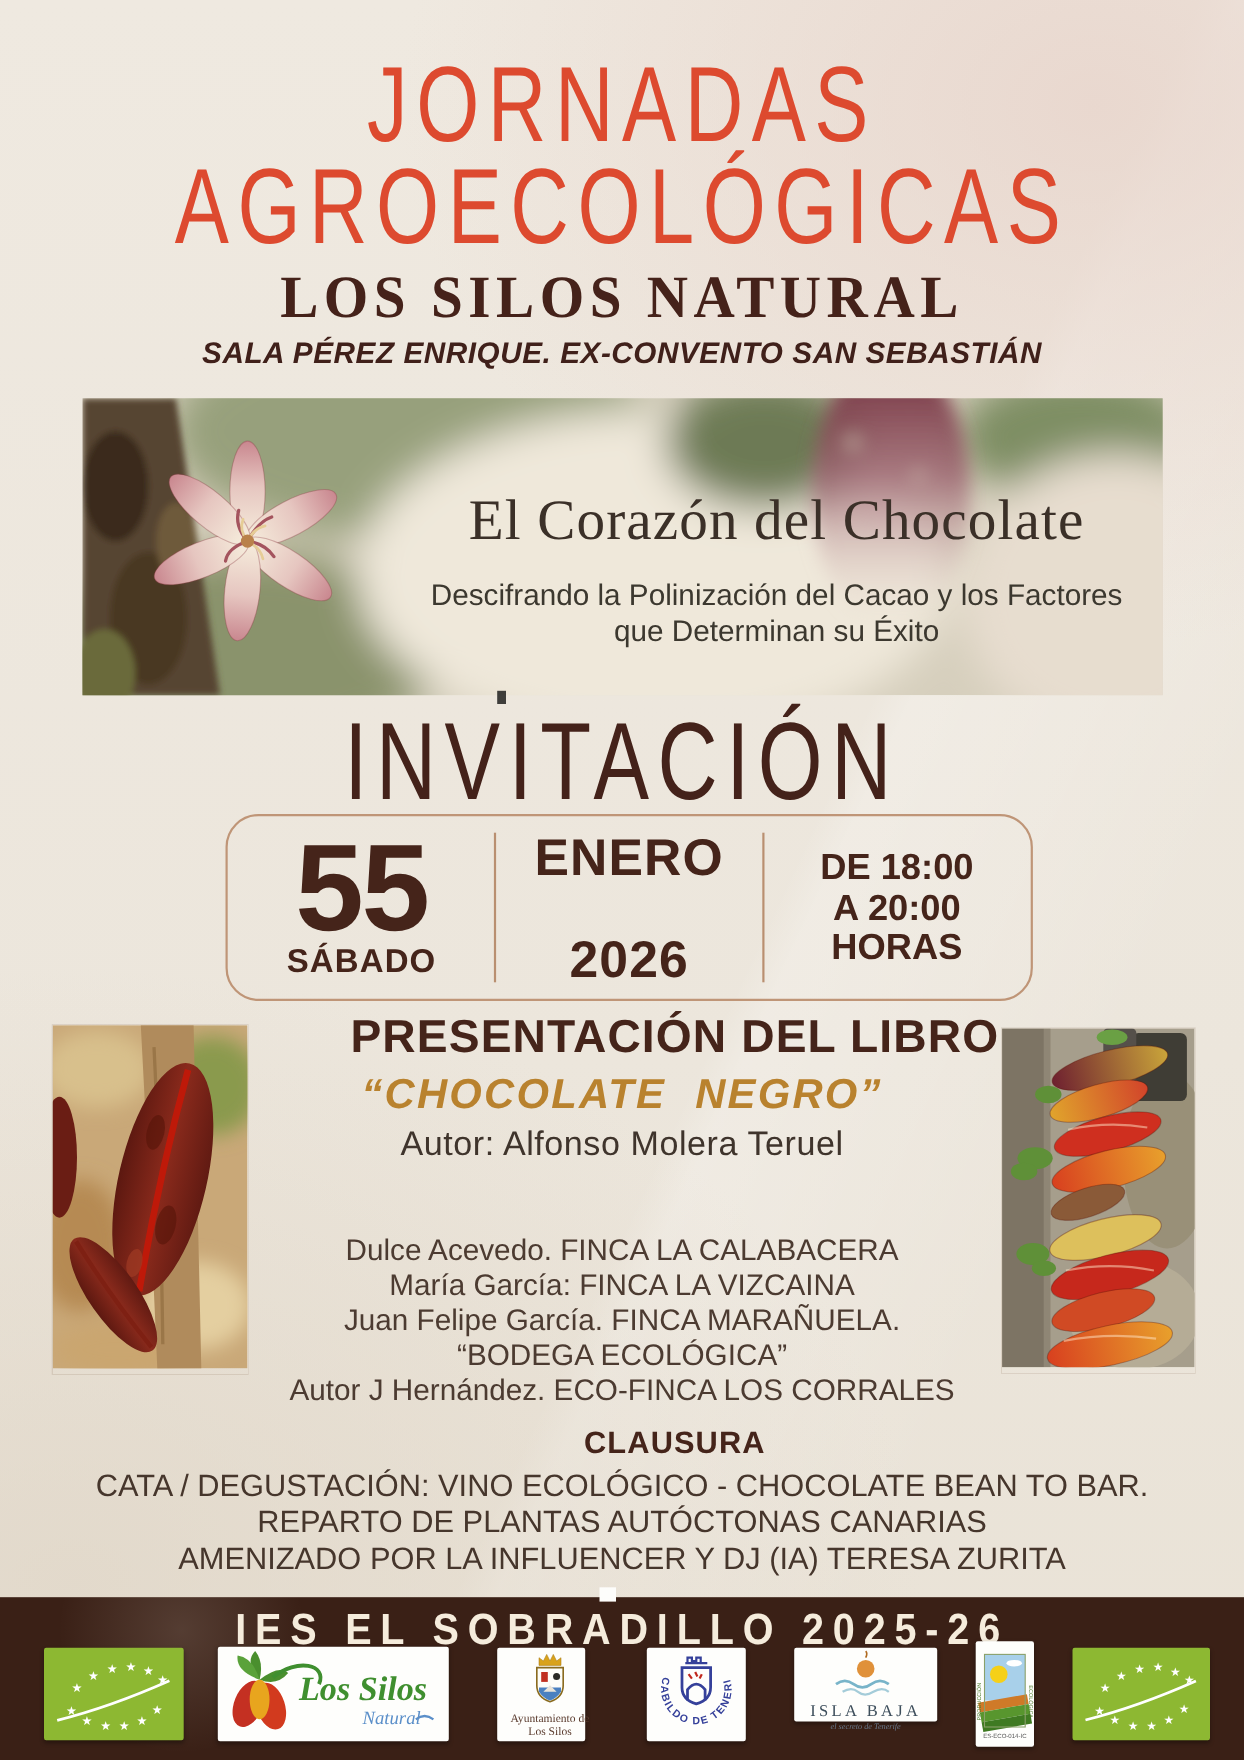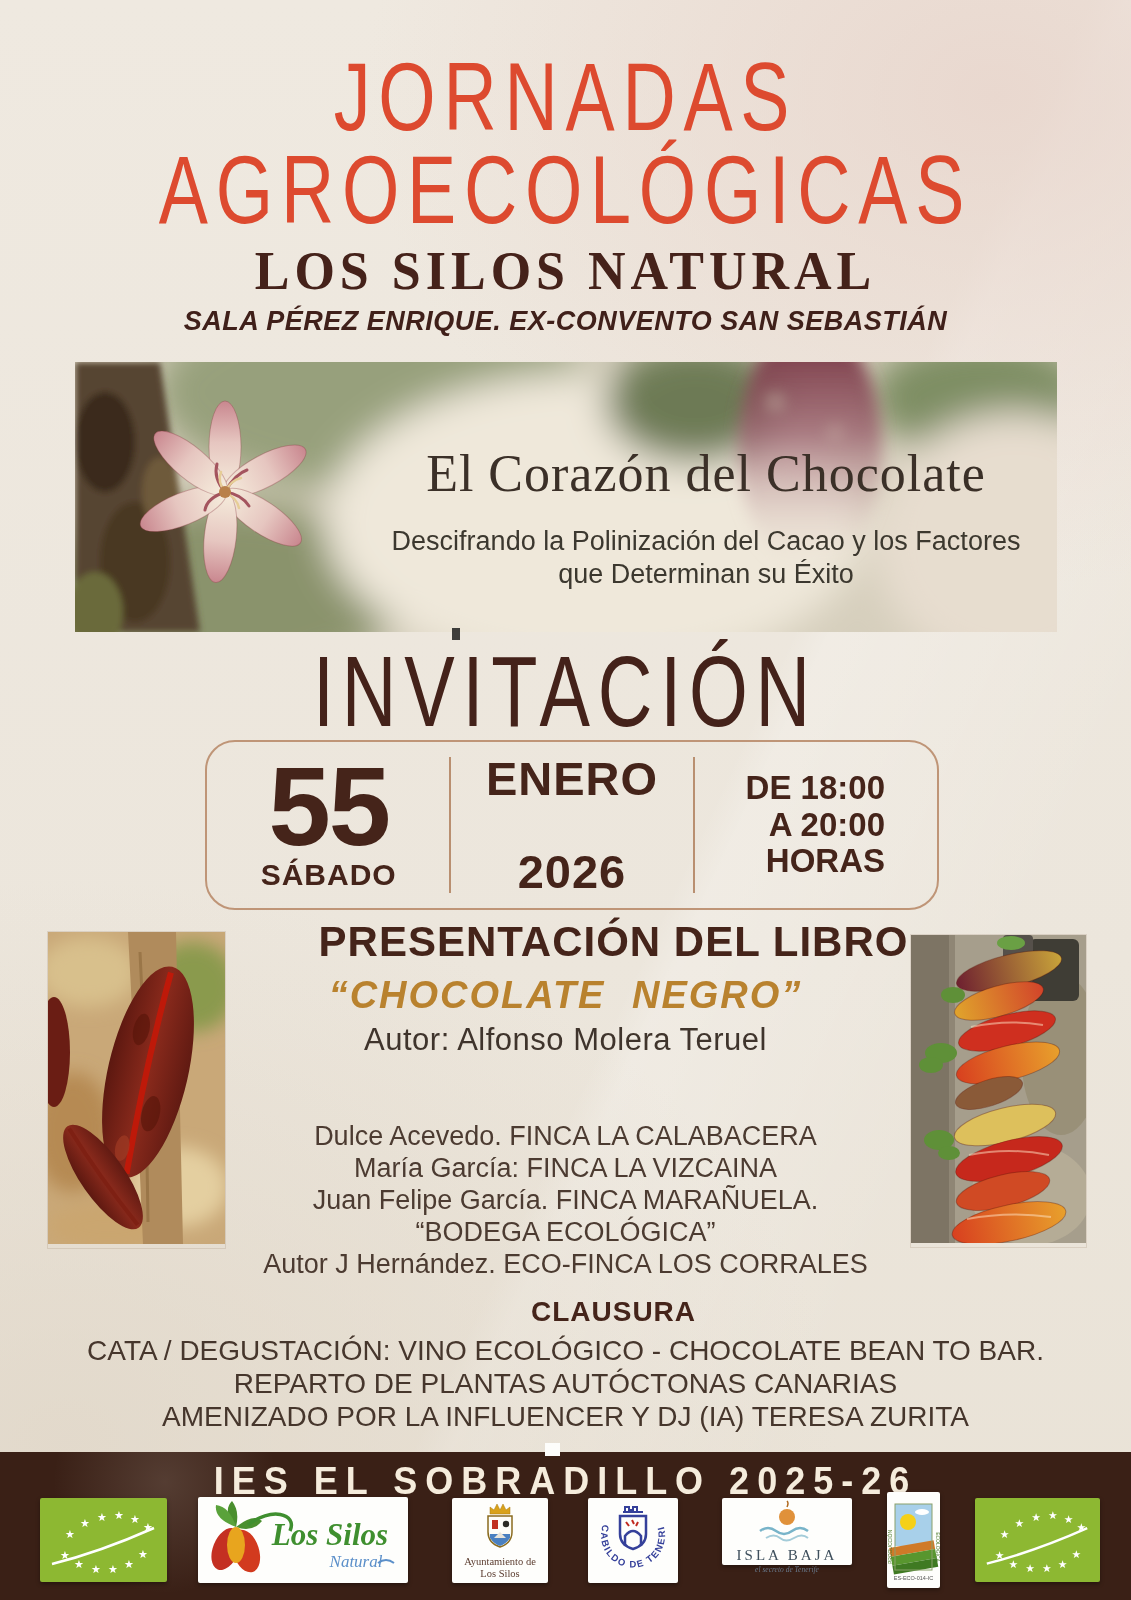--- a/index.html
+++ b/index.html
@@ -25,21 +25,21 @@
                 letter-spacing:1px;margin-top:82px;}
   .banner-sub{color:#3c382f;font-size:27px;line-height:33px;margin-top:22px;}
   .invit{color:#44221a;font-size:78px;}
   .datebox{position:absolute;left:205px;top:740px;width:730px;height:166px;
            border:2px solid #bf9577;border-radius:30px;display:flex;color:#45241a;}
   .datebox .col{flex:1;display:flex;flex-direction:column;align-items:center;justify-content:center;}
   .vdiv{position:absolute;top:15px;bottom:15px;width:2px;background:#b98f70;}
   .day{font-size:112px;font-weight:800;line-height:.88;letter-spacing:-2px;}
   .weekday{font-size:30px;font-weight:800;letter-spacing:1px;margin-top:2px;}
   .month,.year{font-size:47px;font-weight:800;letter-spacing:1px;}
-  .times{font-size:33px;font-weight:800;line-height:1.12;text-align:right;}
+  .times{font-size:33px;font-weight:800;line-height:1.12;text-align:center;}
   .photo{position:absolute;box-shadow:0 0 0 1px rgba(120,90,60,.15);}
   .sec-head{color:#45241a;font-weight:800;padding-left:48px;}
   .pres{font-size:42px;letter-spacing:1px;}
   .book{color:#b9822e;font-size:38px;font-weight:800;font-style:italic;letter-spacing:2px;word-spacing:14px;}
   .author{color:#3f342c;font-size:31px;font-weight:400;letter-spacing:.5px;}
   .ponhead{font-size:28px;letter-spacing:1px;}
   .plist{color:#4c3b31;font-size:27px;line-height:32px;}
   .clist{color:#46362c;font-size:28px;line-height:33px;}
   .band{position:absolute;left:0;top:1452px;width:1131px;height:148px;background:
         radial-gradient(circle 160px at 165px 30px, rgba(246,236,222,.14), transparent 70%),
@@ -311,21 +311,21 @@
           <ellipse cx="48" cy="54" rx="13" ry="22" fill="#d23a1e" transform="rotate(-18 48 54)"></ellipse>
           <ellipse cx="38" cy="48" rx="9" ry="18" fill="#e8a51e"></ellipse>
           <path d="M50,28 C72,10 100,16 92,34" stroke="#3f8f2f" stroke-width="3.5" fill="none"></path>
         </g>
         <text x="132" y="48" font-family="Liberation Serif, serif" font-style="italic" font-weight="700" font-size="31" fill="#3f8f2f" text-anchor="middle">Los Silos</text>
         <text x="158" y="70" font-family="Liberation Serif, serif" font-style="italic" font-size="17" fill="#5b8fc9" text-anchor="middle">Natural</text>
         <path d="M180,66 q8,-6 16,0" stroke="#5b8fc9" stroke-width="2" fill="none"></path>
       </svg>
     </div>
 
-    <div class="logo white-card" style="left:452px;top:46px;width:96px;height:85px">
+    <div class="logo white-card" style="left:452px;top:46px;width:80px;height:85px">
       <svg viewBox="0 0 96 85" width="96" height="85">
         <g>
           <path d="M38,16 h20 v-7 l-4,3 -3,-6 -3,6 -3,-6 -3,6 -4,-3 z" fill="#d9a21b" stroke="#a87a12" stroke-width=".5"></path>
           <path d="M36,18 h24 v16 q0,11 -12,15 q-12,-4 -12,-15 z" fill="#fdfdf8" stroke="#8a6b1f" stroke-width="1.5"></path>
           <rect x="40" y="22" width="6" height="9" fill="#c03020"></rect>
           <circle cx="54" cy="26" r="3.2" fill="#2a2a24"></circle>
           <path d="M38,36 h20 v4 q-4,6 -10,8 q-6,-2 -10,-8 z" fill="#4a80c0"></path>
           <path d="M42,40 l6,-6 6,6 z" fill="#e8e4da"></path>
         </g>
         <text x="48" y="67" font-size="10.5" fill="#5a3b2e" text-anchor="middle" font-family="Liberation Serif, serif">Ayuntamiento de</text>

